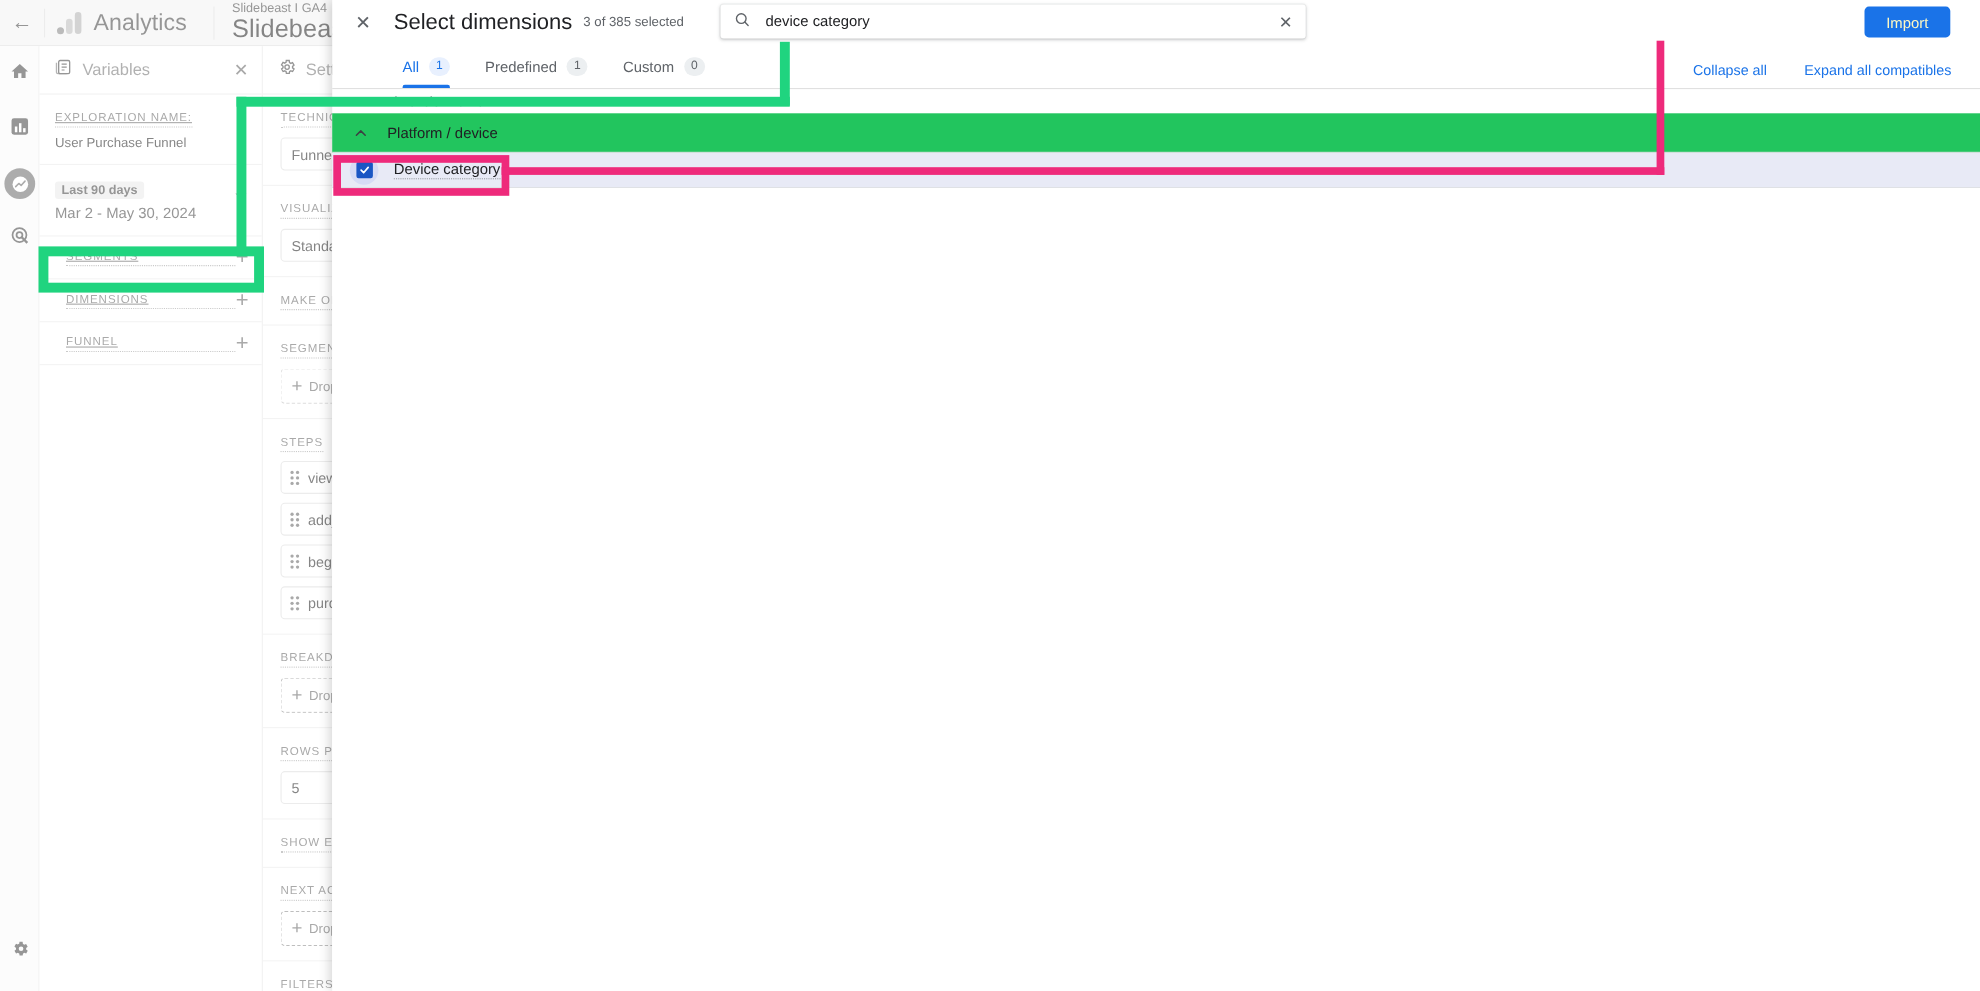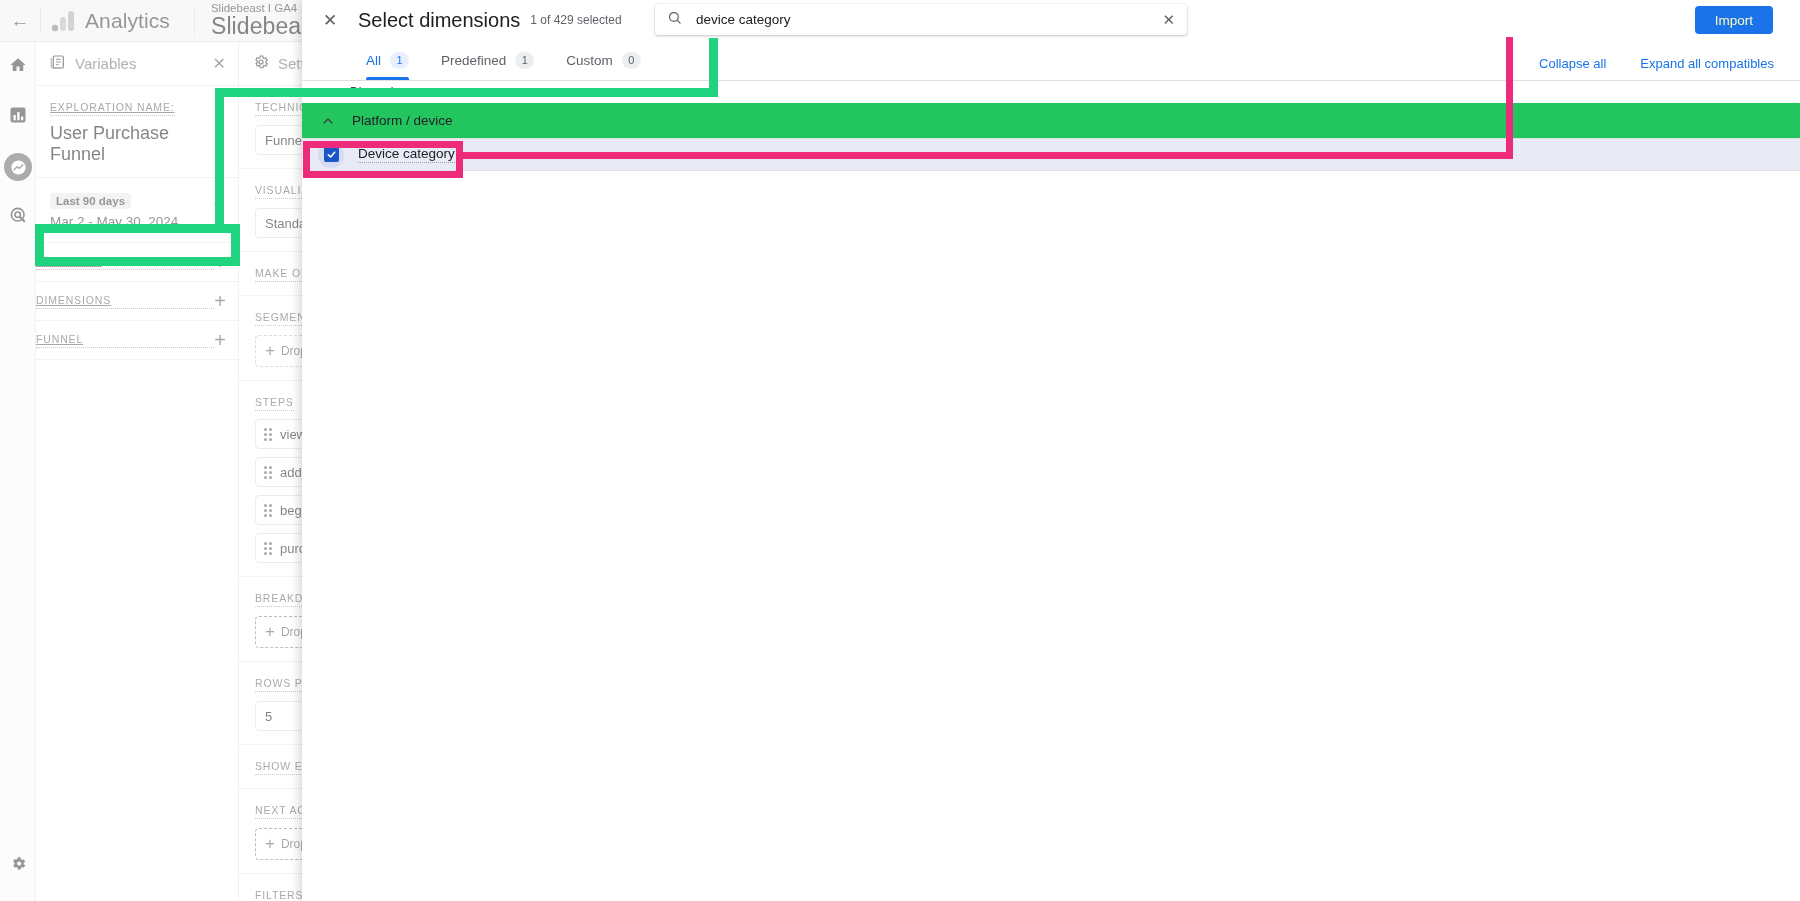--- a/index.html
+++ b/index.html
@@ -55,28 +55,28 @@
   }
   .panel-head {
     height: 44px; display: flex; align-items: center; padding: 0 12px 0 14px;
     border-bottom: 1px solid #e4e6e8; gap: 9px;
   }
   .panel-head-title { font-size: 15px; color: #8b5cf6; flex: 1; }
   .panel-head-x { color: #5f6368; font-size: 16px; }
   .var-sec { border-bottom: 1px solid #e8eaed; padding: 11px 14px 12px 14px; }
   .var-label { font-size: 10.5px; letter-spacing: .85px; color: #5f6368;
     border-bottom: 1px dotted #9aa0a6; display: inline-block; padding-bottom: 2px; text-decoration: underline; }
-  .var-value { font-size: 18px; color: #202124; margin-top: 7px; }
+  .var-value { font-size: 12px; color: #202124; margin-top: 7px; }
   .date-sec { padding: 13px 14px 13px 14px; border-bottom: 1px solid #e8eaed; position: relative; }
   .date-chip { font-size: 11.5px; color: #3c4043; background: #e8eaed; display: inline-block;
     padding: 2px 6px; border-radius: 3px; font-weight: bold; }
   .date-range { font-size: 13.5px; color: #3c4043; margin-top: 5px; }
   .date-caret { position: absolute; right: 14px; top: 26px; width: 0; height: 0;
     border-left: 5px solid transparent; border-right: 5px solid transparent; border-top: 5px solid #5f6368; }
-  .row-sec { height: 39px; display: flex; align-items: center; padding: 0 12px 0 0;
+  .row-sec { height: 39px; display: flex; align-items: center; padding: 0 12px 0 24px;
     border-bottom: 1px solid #e8eaed; }
   .row-sec .var-label { flex: 1; }
   .plus { font-size: 20px; color: #5f6368; line-height: 1; }
 
   
   .settings {
     position: absolute; left: 239px; top: 42px; width: 300px; height: 859px;
     background: #fff; border-right: 1px solid #e4e6e8;
   }
   .set-sec { border-bottom: 1px solid #e8eaed; padding: 11px 16px 13px 16px; }
@@ -362,21 +362,21 @@
         
       </div>
     </div>
   </div>
 
   <div class="modal">
 
     <div class="modal-top">
       <div class="modal-x">✕</div>
       <div class="modal-title">Select dimensions</div>
-      <div class="modal-count">1 of 429 selected</div>
+      <div class="modal-count">3 of 385 selected</div>
 
       <div class="searchbar">
         <span>
           <svg width="15" height="15" viewBox="0 0 24 24" fill="none" stroke="#5f6368" stroke-width="2">
               <circle cx="11" cy="11" r="7"></circle>
               <path d="M16.5 16.5L21 21" stroke-linecap="round"></path>
             </svg>
         </span>
         <input class="search-input" value="device category" style="">
         <span class="search-clear">✕</span>

